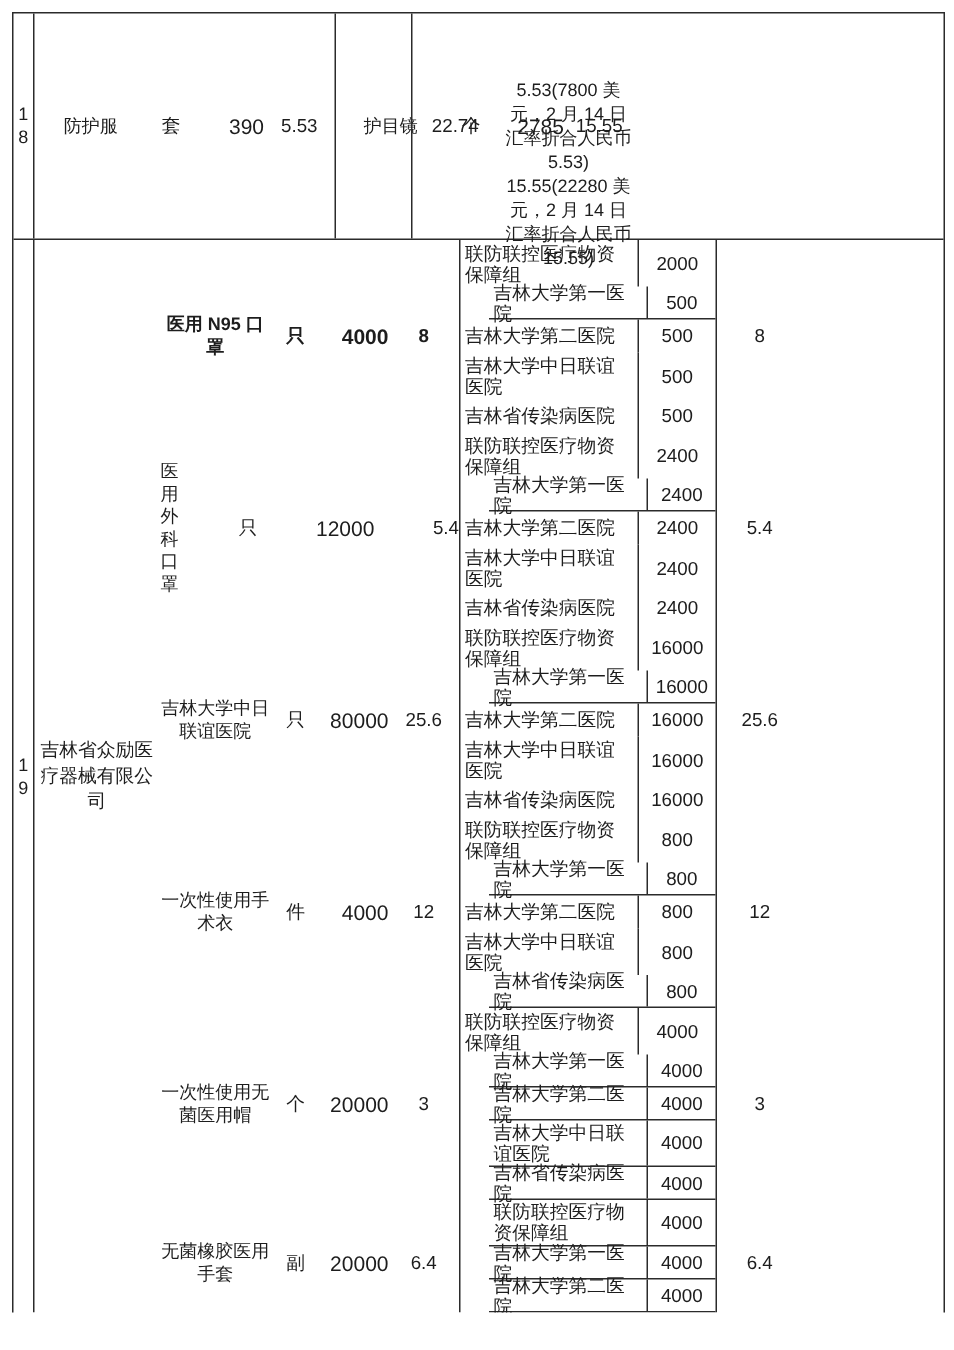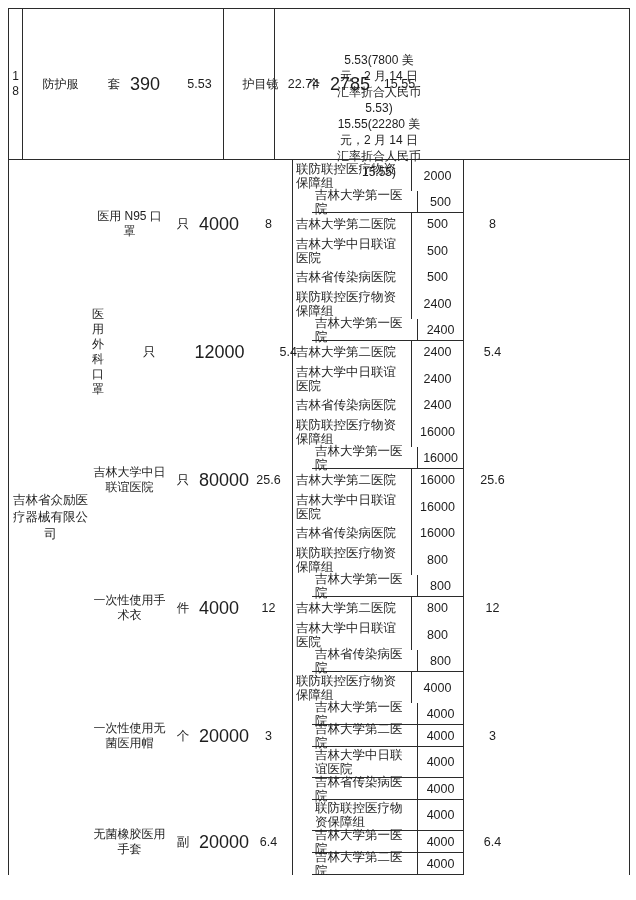--- a/index.html
+++ b/index.html
@@ -11,21 +11,21 @@
   .r19{height:715px;display:flex;position:relative;overflow:hidden;box-sizing:border-box;}
   .c{box-sizing:border-box;}
   .c1{width:14px;border-right:1px solid #2b2b2b;display:flex;align-items:center;justify-content:center;
       text-align:center;word-break:break-all;font-size:12px;line-height:15px;padding:0 1px;}
   .c2{width:83px;display:flex;align-items:center;justify-content:center;text-align:center;
       font-size:12.5px;line-height:17px;padding:0 4px;}
   .citems18{width:200px;display:flex;flex-direction:row;justify-content:space-around;padding:6px 0;}
   .irow{display:flex;align-items:center;}
   .iname{width:75px;text-align:center;font-size:12px;line-height:15px;box-sizing:border-box;}
   .iunit{width:32px;text-align:center;font-size:12.5px;}
-  .iqty{width:46px;text-align:left;font-size:18px;}
+  .iqty{width:46px;text-align:right;font-size:14px;}
   .ival{width:47px;text-align:center;font-size:12.5px;}
   .c7-18{width:120px;border-left:1px solid #2b2b2b;display:flex;align-items:center;
          font-size:12.5px;line-height:15px;padding:0 6px 0 3px;}
   .c8-18{width:52px;border-left:1px solid #2b2b2b;border-right:1px solid #2b2b2b;}
   .c9-18{width:57px;display:flex;align-items:center;justify-content:center;font-size:12.5px;}
   .c10-18{width:94px;display:flex;flex-direction:column;justify-content:space-between;
           font-size:12px;line-height:16px;text-align:center;padding:7px 2px 5px;margin-top:36px;}
   
   .citems{width:200px;position:relative;}
   .iblock{position:absolute;left:0;width:200px;display:flex;align-items:center;transform:translateY(-50%);}
@@ -65,23 +65,24 @@
       </div>
       <div class="c c8-18"></div>
       <div class="c c9-18">22.74</div>
       <div class="c c10-18">
         <div>5.53(7800 美元，2 月 14 日汇率折合人民币 5.53)</div>
         <div>15.55(22280 美元，2 月 14 日汇率折合人民币 15.55)</div>
       </div>
     </div>
 
     <div class="r19">
+      <div class="c c1">19</div>
       <div class="c c2">吉林省众励医疗器械有限公司</div>
       <div class="c citems" id="items-area">
-          <div class="iblock" style="top: 64px;">
+          <div class="iblock" style="top: 64px; font-weight: bold;">
             <div class="iname">医用 N95 口罩</div>
             <div class="iunit">只</div>
             <div class="iqty">4000</div>
             <div class="ival">8</div>
           </div>
           <div class="iblock" style="top: 192px; gap: 39px;">
             <div class="iname">医用外科口罩</div>
             <div class="iunit">只</div>
             <div class="iqty">12000</div>
             <div class="ival">5.4</div>

